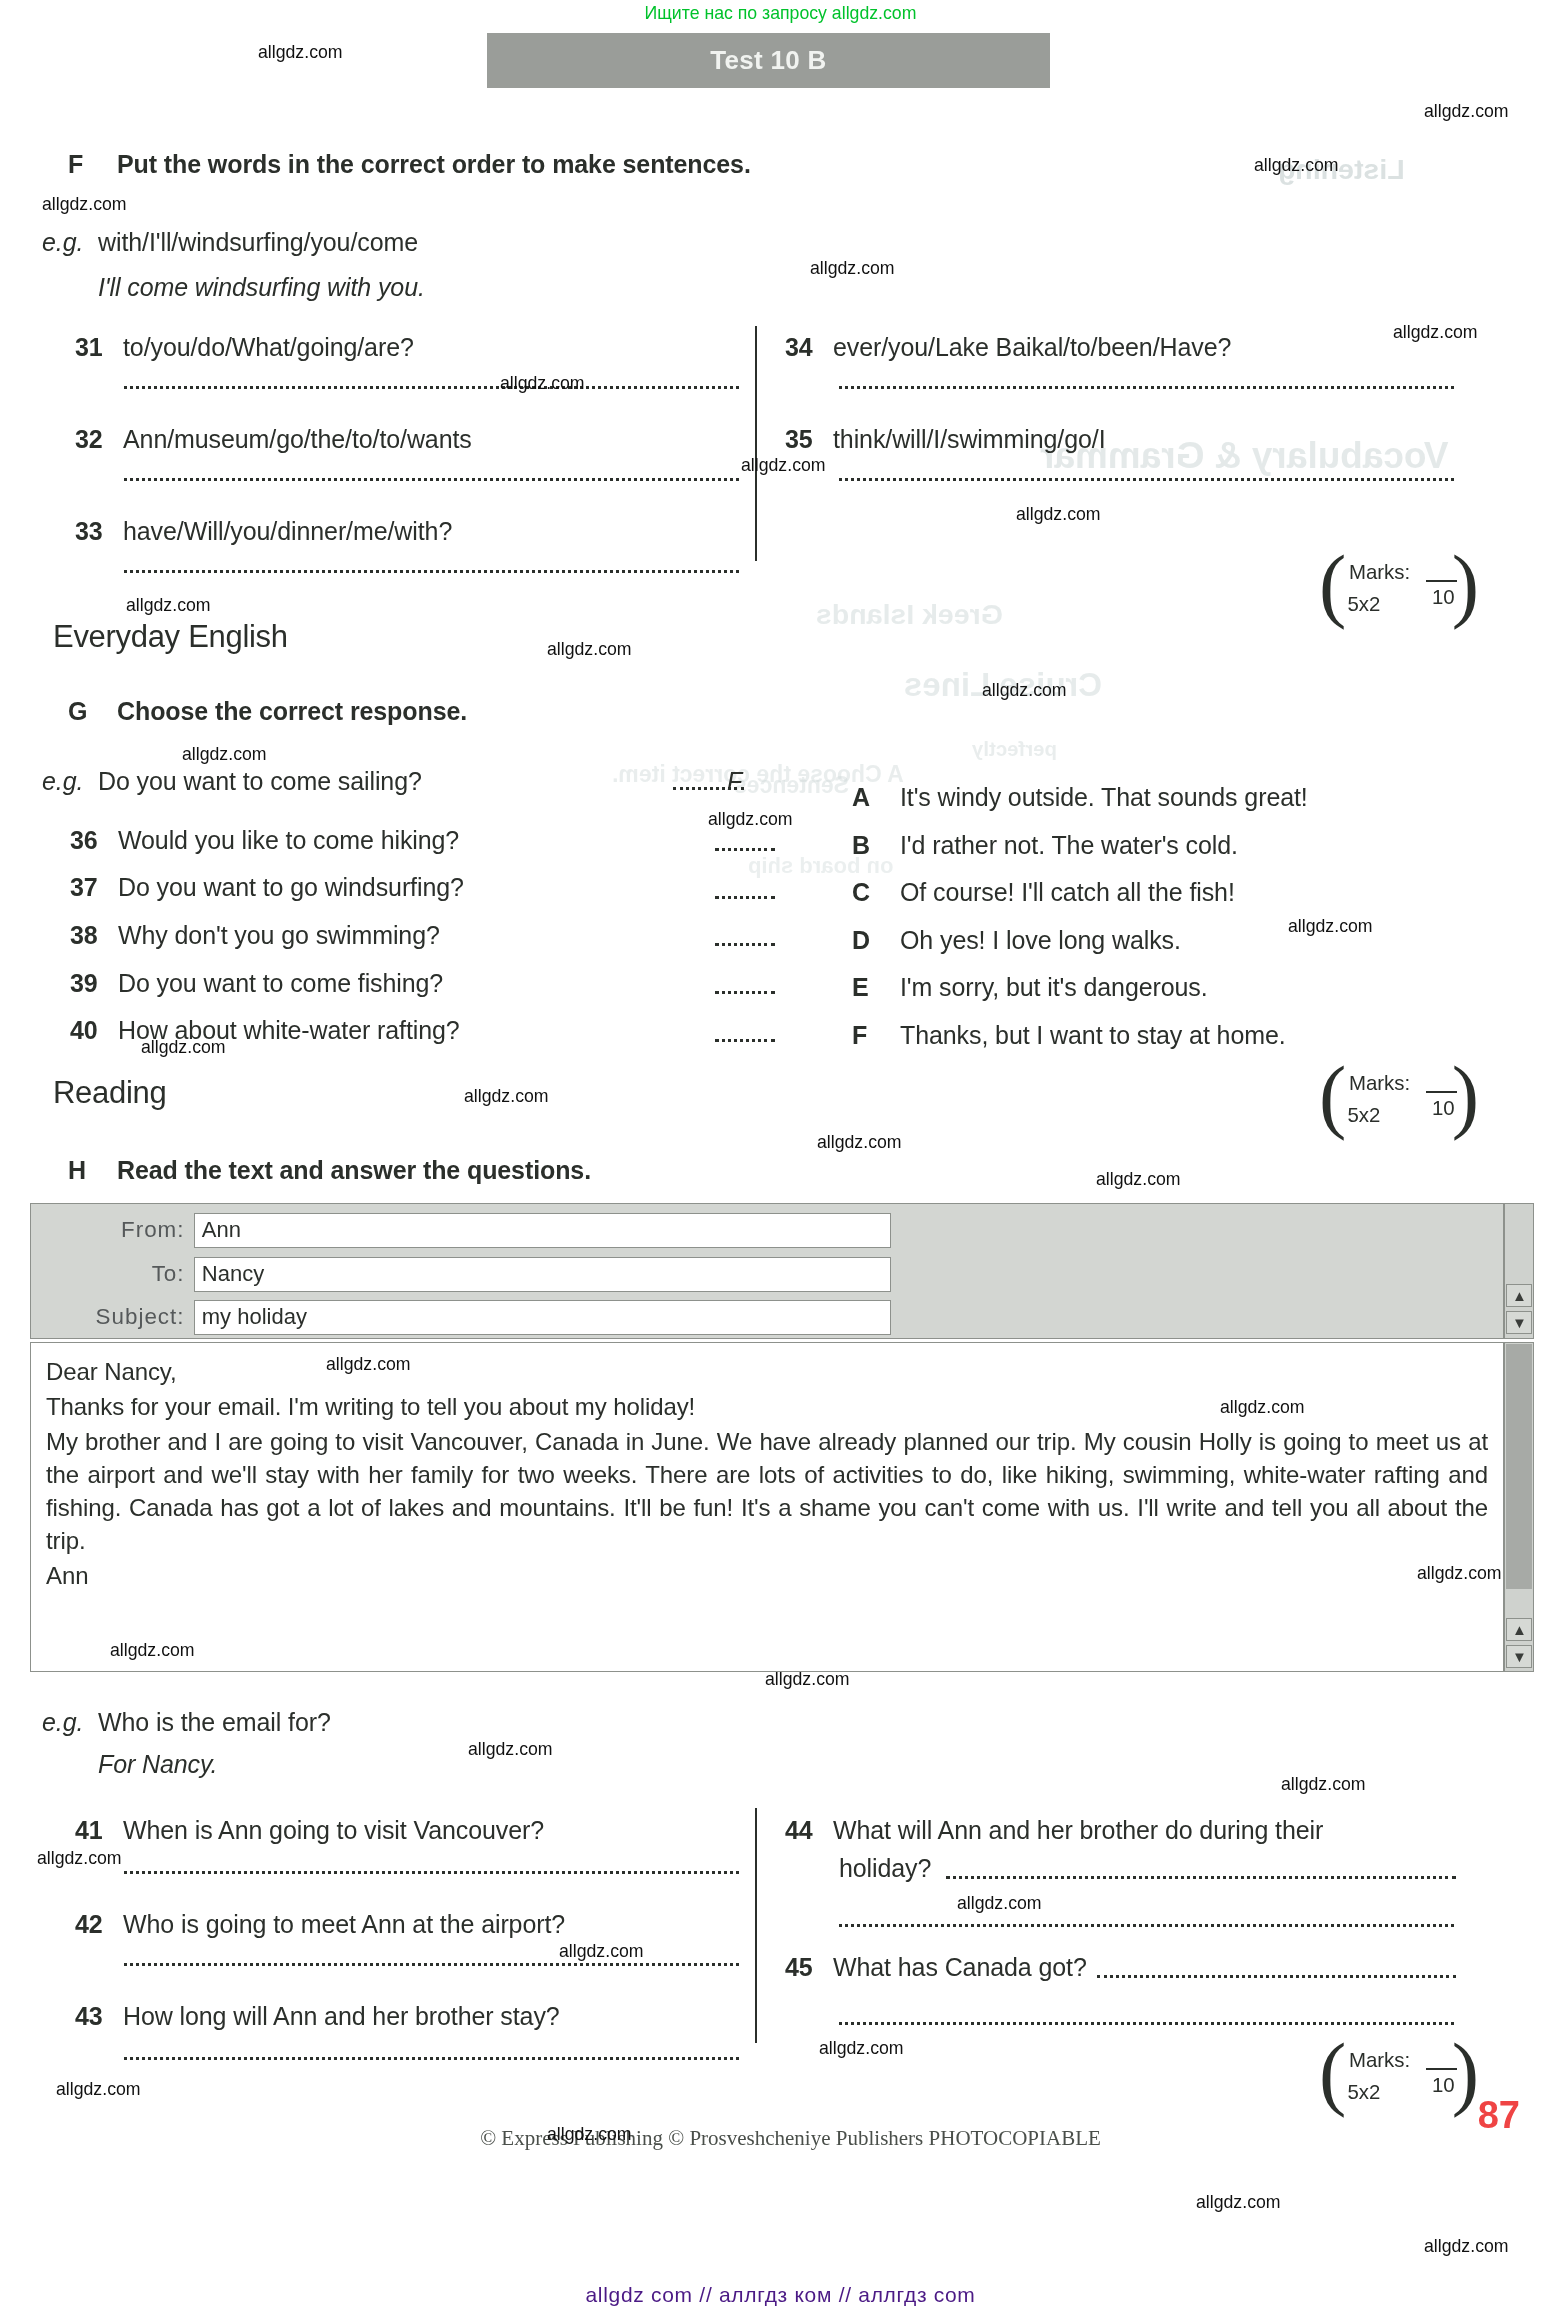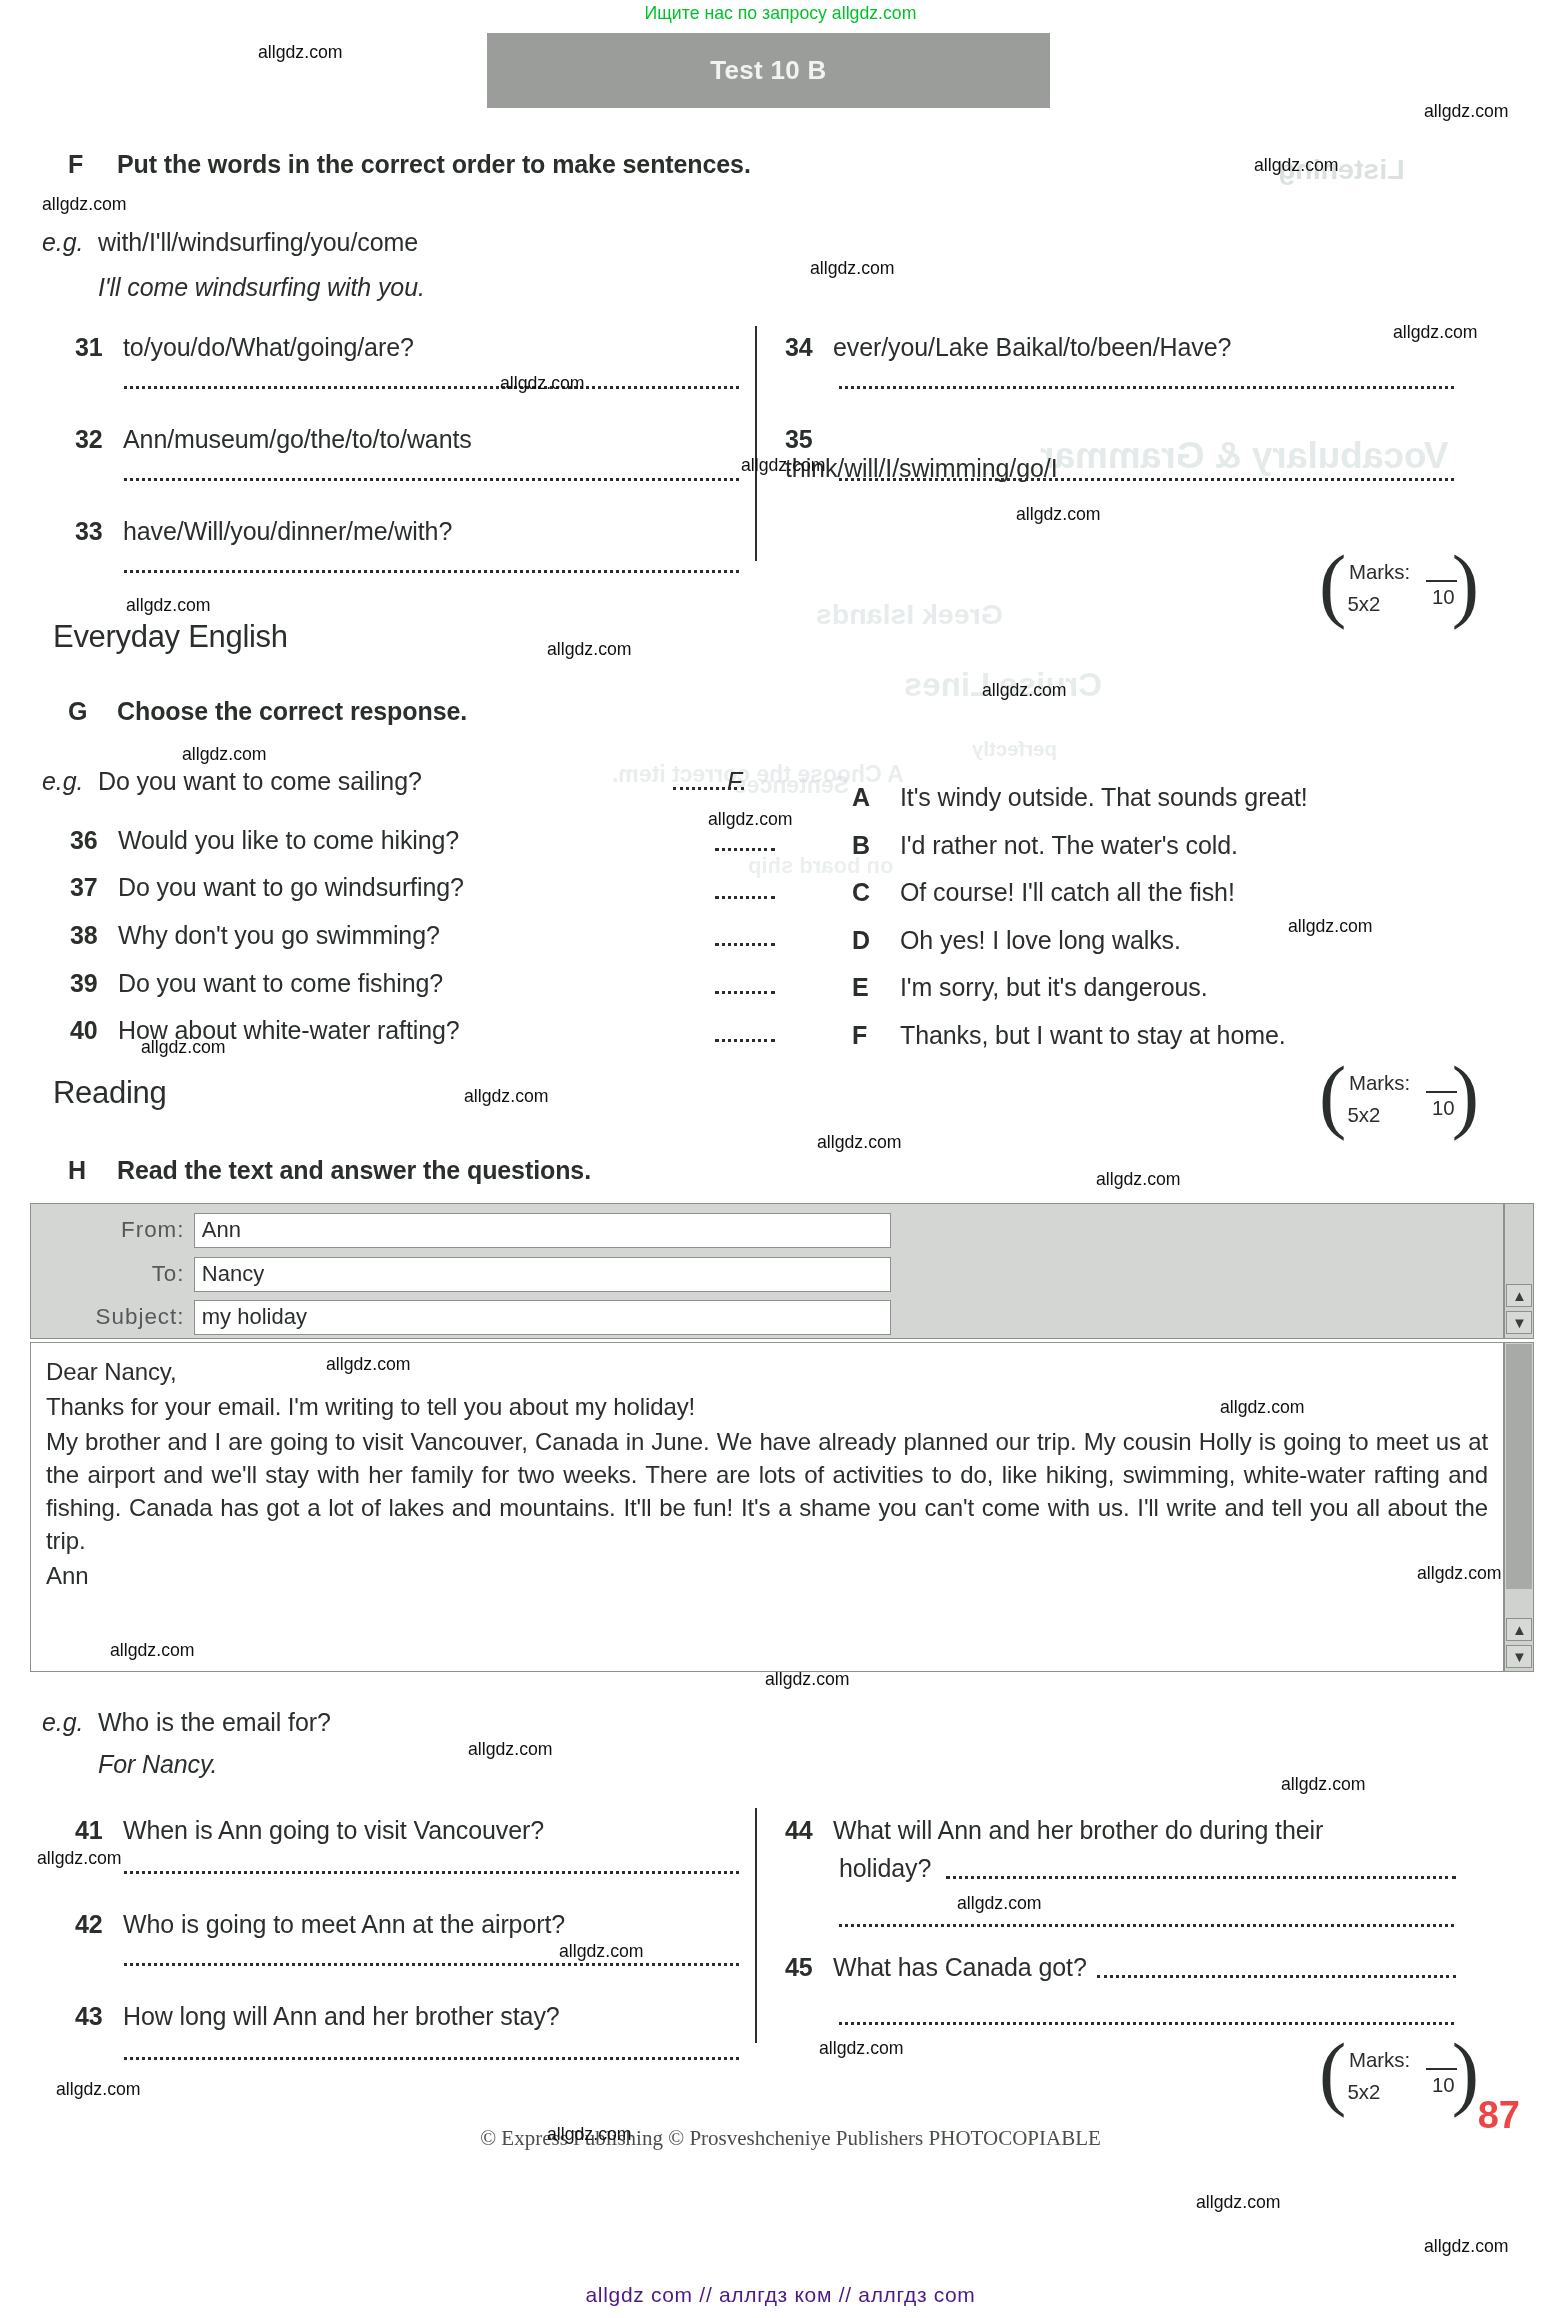--- a/index.html
+++ b/index.html
@@ -55,21 +55,21 @@
     font-size: 21px;
     letter-spacing: 0.7px;
     font-family: "Liberation Sans", sans-serif;
     z-index: 7;
   }
 
   
   .pagehead {
     position: absolute;
     left: 487px; top: 33px;
-    width: 563px; height: 75px;
+    width: 563px; height: 55px;
     background: #9a9d99;
     display: flex; align-items: center; justify-content: center;
     z-index: 3;
   }
   .pagehead span {
     color: #f1f3f0;
     font-size: 26px;
     font-weight: 700;
     letter-spacing: 0.3px;
   }
@@ -313,21 +313,21 @@
 <div class="dots" style="left:124px; top:570px; width:615px;"></div>
 
 <div class="vdiv" style="left:755px; top:326px; height:235px;"></div>
 
 <div class="row" style="left:785px; top:333px;">
   <span class="num">34</span>
   <span class="txt">ever/you/Lake Baikal/to/been/Have?</span>
 </div>
 <div class="dots" style="left:839px; top:386px; width:615px;"></div>
 
-<div class="row" style="left:785px; top:425px;flex-direction:column;">
+<div class="row" style="left:785px; top:425px;">
   <span class="num">35</span>
   <span class="txt">think/will/I/swimming/go/I</span>
 </div>
 <div class="dots" style="left:839px; top:478px; width:615px;"></div>
 
 <div class="marks" style="left:1319px; top:551px;">
   <span class="par l">(</span>
   <span class="par r">)</span>
   <span class="mlabel">Marks:</span>
   <span class="mline"></span>

